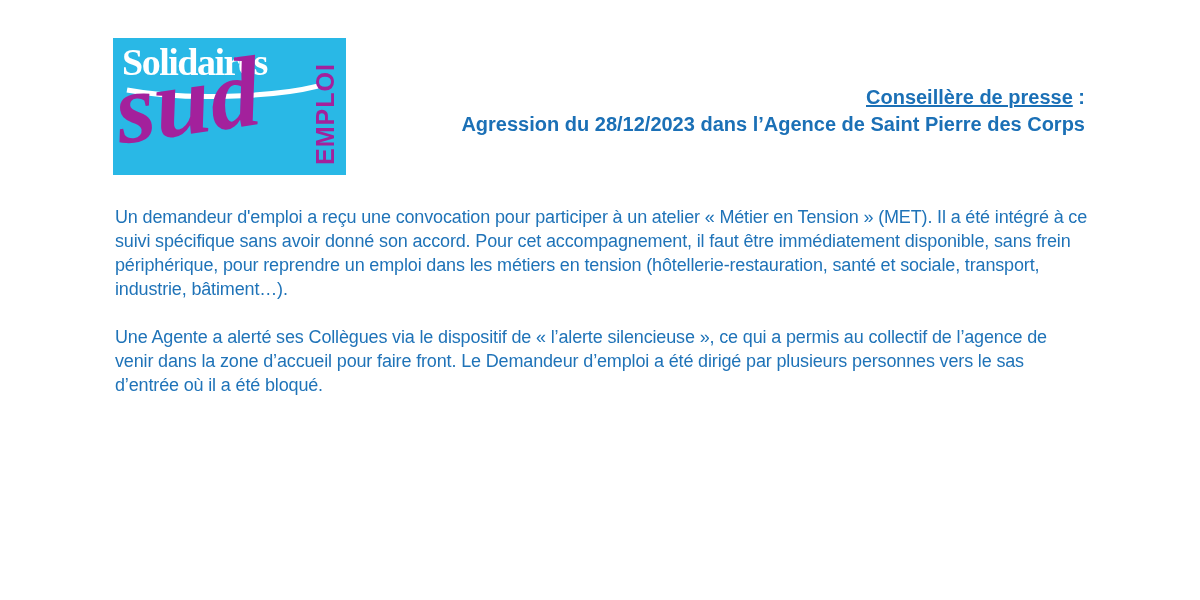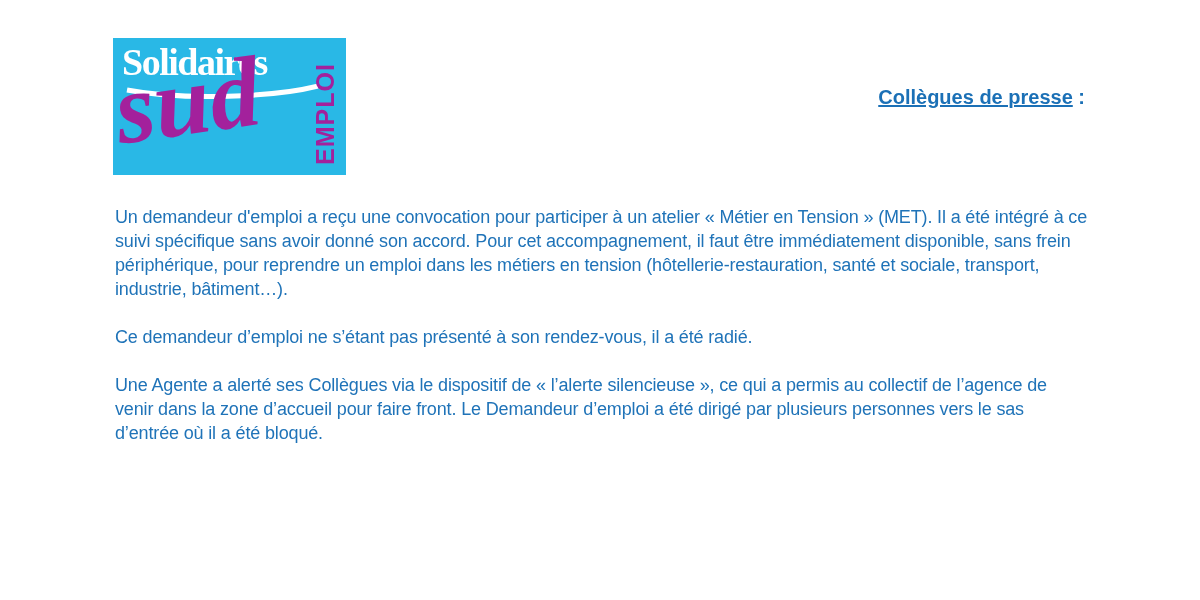--- a/index.html
+++ b/index.html
@@ -84,23 +84,23 @@
     <div class="logo-solidaires">Solidaires</div>
     <svg class="logo-swoosh" width="195" height="18">
       <path d="M2 6 C 60 17, 150 13, 193 2" stroke="#ffffff" stroke-width="5" fill="none"></path>
     </svg>
     <div class="logo-sud">sud</div>
     <div class="logo-emploi">EMPLOI</div>
   </div>
 
   <div class="title-block">
     <div>
-      <span class="title-underline">Collègues de presse</span><span> :</span>
+      <span class="title-underline">Conseillère de presse</span><span> :</span>
     </div>
+    <div>Agression du 28/12/2023 dans l’Agence de Saint Pierre des Corps</div>
   </div>
 
   <main class="content">
     <p>Un demandeur d'emploi a reçu une convocation pour participer à un atelier « Métier en Tension » (MET). Il a été intégré à ce suivi spécifique sans avoir donné son accord. Pour cet accompagnement, il faut être immédiatement disponible, sans frein périphérique, pour reprendre un emploi dans les métiers en tension (hôtellerie-restauration, santé et sociale, transport, industrie, bâtiment…).</p>
-    <p>Ce demandeur d’emploi ne s’étant pas présenté à son rendez-vous, il a été radié.</p>
     <p>Une Agente a alerté ses Collègues via le dispositif de « l’alerte silencieuse », ce qui a permis au collectif de l’agence de venir dans la zone d’accueil pour faire front. Le Demandeur d’emploi a été dirigé par plusieurs personnes vers le sas d’entrée où il a été bloqué.</p>
   </main>
 
 </div>
 
 </body></html>

